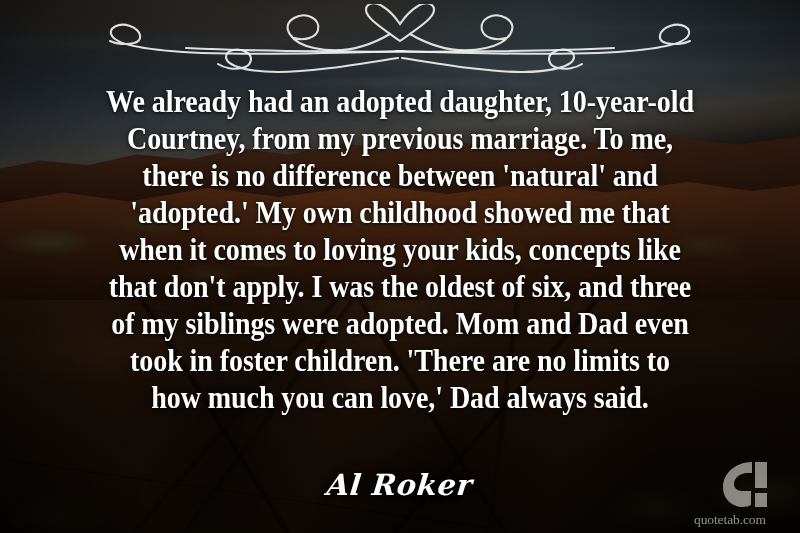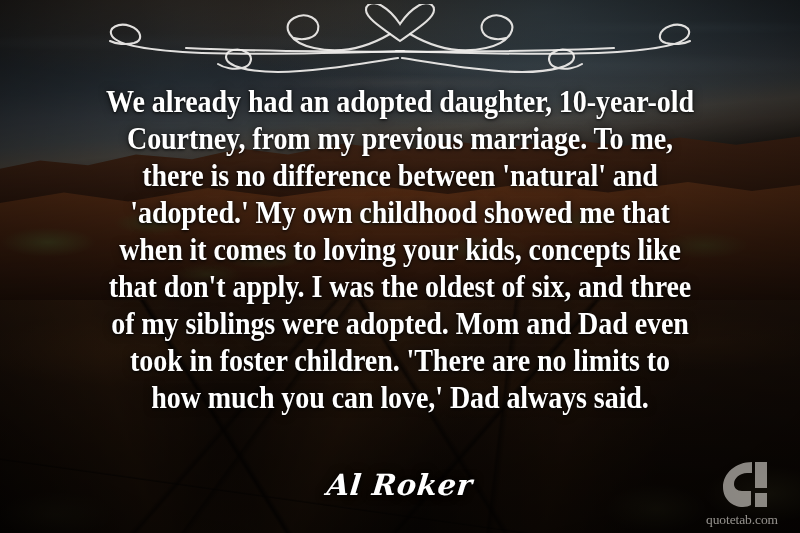--- a/index.html
+++ b/index.html
@@ -175,21 +175,21 @@
       0 1px 4px rgba(0,0,0,0.9),
       0 0 10px rgba(0,0,0,0.6);
   }
 
   
   #watermark {
     position: absolute;
     right: 10px;
     bottom: 6px;
     width: 96px;
-    text-align: center;
+    text-align: left;
     opacity: .62;
   }
   #watermark-logo {
     width: 54px;
     height: 54px;
     margin: 0 auto 1px;
   }
   #watermark-logo svg { display: block; width: 100%; height: 100%; }
   #watermark-text {
     color: #e8e4de;

